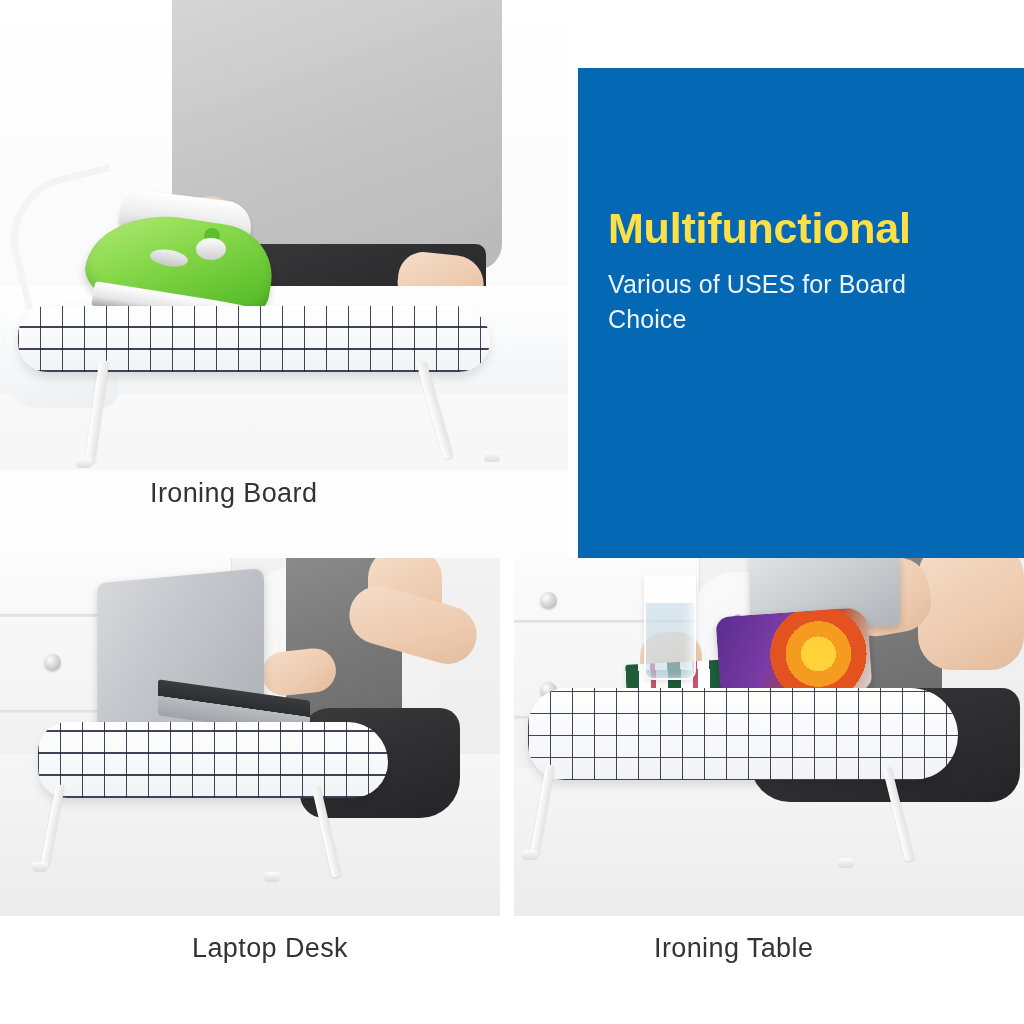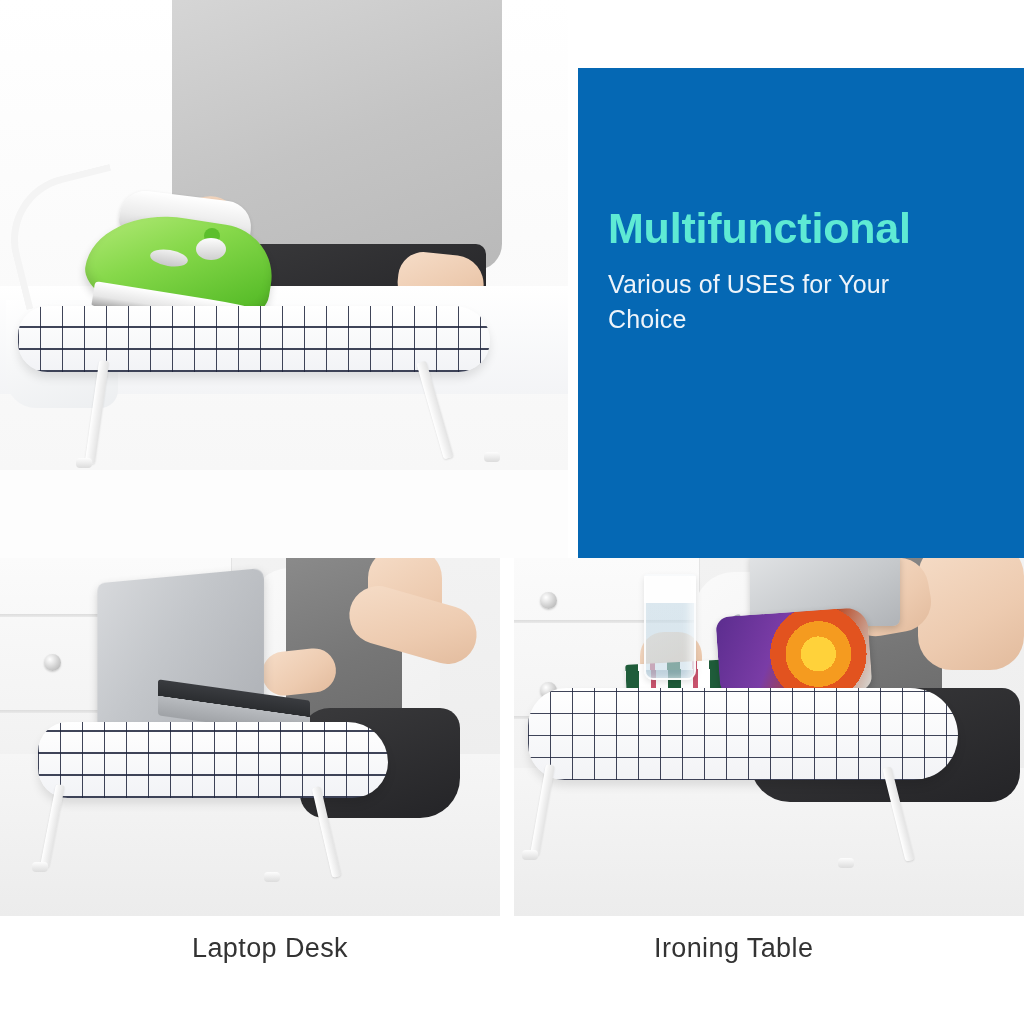--- a/index.html
+++ b/index.html
@@ -30,21 +30,21 @@
   }
   .cap-ironing { left: 150px; top: 478px; }
 
   
   .panel-blue {
     position: absolute; left: 578px; top: 68px; width: 446px; height: 490px;
     background: #0568b4; overflow: hidden;
   }
   .headline {
     position: absolute; left: 30px; top: 138px; width: 410px;
-    color: #5eead4; font-size: 43px; font-weight: 700;
+    color: #fde047; font-size: 43px; font-weight: 700;
     letter-spacing: -.2px; line-height: 1.05;
   }
   .subhead {
     position: absolute; left: 30px; top: 199px; width: 360px;
     color: #eef4fa; font-size: 25px; font-weight: 400;
     line-height: 1.38; letter-spacing: .1px;
   }
 
   
   .bottom-row { position: absolute; left: 0; top: 558px; width: 912px; height: 466px; }
@@ -249,25 +249,26 @@
         <div class="iron-plate"></div>
 
         <div class="board" style="left:18px; top:306px; width:472px; height:66px; border-radius:34px 40px 36px 34px;"></div>
 
         <div class="leg" style="left:92px; top:360px; width:10px; height:104px; transform:rotate(8deg);"></div>
         <div class="foot" style="left:76px; top:458px;"></div>
         <div class="leg" style="left:430px; top:360px; width:10px; height:100px; transform:rotate(-16deg);"></div>
         <div class="foot" style="left:484px; top:452px;"></div>
       </div>
 
+      <div class="caption cap-ironing">Ironing Board</div>
     </div>
 
     <div class="panel-blue">
       <div class="headline">Multifunctional</div>
-      <div class="subhead">Various of USES for Your Choice</div>
+      <div class="subhead">Various of USES for Board Choice</div>
     </div>
   </div>
 
   <div class="bottom-row">
 
     <div class="panel-laptop">
       <div class="photo-laptop">
         <div class="fill bg-bedroom"></div>
 
         <div class="dresser" style="left:0; top:0; width:232px; height:210px;">

